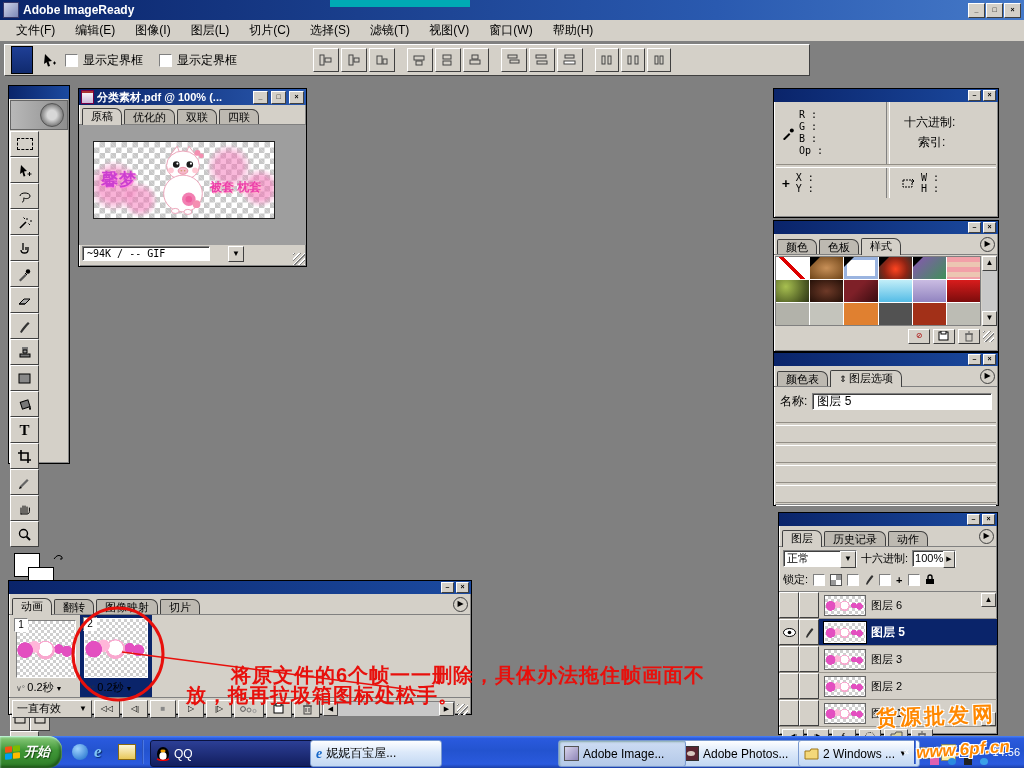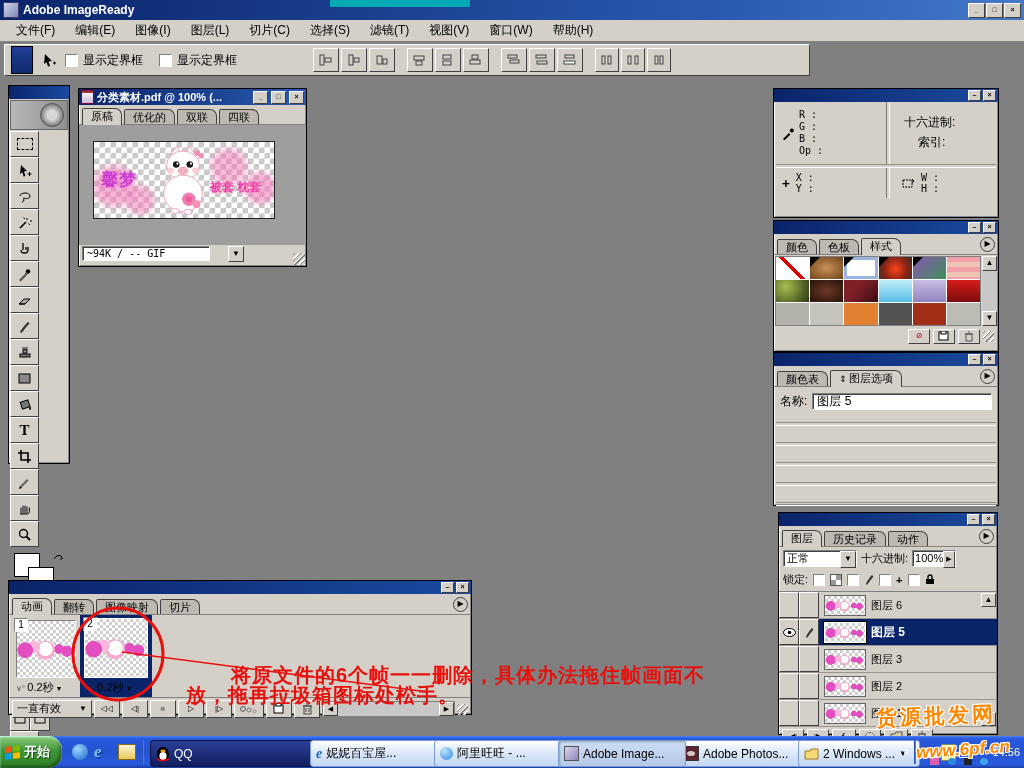--- a/index.html
+++ b/index.html
@@ -658,43 +658,39 @@
   <div class="wm" style="left:916px;top:740px;font-size:17px;font-style:italic;transform:rotate(-4deg)">www.6pf.cn</div>
 
   <div style="position:absolute;left:0;top:736px;width:1024px;height:32px;background:linear-gradient(#4b82f6,#2a5ade 8%,#2353cf 45%,#2a5ade 88%,#1b3fa8)">
     <div style="position:absolute;left:0;top:0;width:62px;height:32px;border-radius:0 14px 14px 0;background:linear-gradient(#8fce7f,#3f9637 45%,#2e7d27);box-shadow:inset 0 1px 2px #cfe,inset -2px -2px 3px #1c5217;display:flex;align-items:center;gap:4px;padding-left:5px;box-sizing:border-box">
       <span style="display:inline-grid;grid-template-columns:7px 7px;gap:1px;transform:skewY(-6deg)">
         <span style="width:7px;height:6px;background:#f65314;border-radius:1px"></span>
         <span style="width:7px;height:6px;background:#7cbb00;border-radius:1px"></span>
         <span style="width:7px;height:6px;background:#00a1f1;border-radius:1px"></span>
         <span style="width:7px;height:6px;background:#ffbb00;border-radius:1px"></span>
       </span>
-      <span style="color:#fff;font-weight:bold;font-size:13px;text-shadow:1px 1px 1px #1a4a14">开始</span>
+      <span style="color:#fff;font-weight:bold;font-style:italic;font-size:13px;text-shadow:1px 1px 1px #1a4a14">开始</span>
     </div>
     <span style="position:absolute;left:72px;top:8px;width:16px;height:16px;border-radius:50%;background:radial-gradient(circle at 35% 30%,#9fd4ff,#1668c8)"></span>
     <span style="position:absolute;left:94px;top:6px;width:18px;height:18px;color:#7ec3f5;font-family:'Liberation Serif','DejaVu Serif',serif;font-style:italic;font-weight:bold;font-size:17px;text-shadow:1px 1px 1px #0a2c6a">e</span>
     <span style="position:absolute;left:118px;top:8px;width:16px;height:14px;background:linear-gradient(#fdf6d8,#e8c85a);border:1px solid #8a6a10"></span>
     <span style="position:absolute;left:142px;top:4px;width:2px;height:24px;background:linear-gradient(90deg,#1b3fa8,#5a8af6)"></span>
 
     <div class="taskbtn" style="left:150px;width:156px;background:linear-gradient(#2c3f96,#121e5e);border-color:#0a1340;color:#fff">
       <svg width="14" height="15">
           <ellipse cx="7" cy="8" rx="6" ry="7" fill="#000"></ellipse>
           <ellipse cx="7" cy="10" rx="3.6" ry="4" fill="#fff"></ellipse>
           <ellipse cx="7" cy="5" rx="2.6" ry="1.4" fill="#f0a000"></ellipse>
           <path d="M1 13 q6 3 12 0" stroke="#e00" stroke-width="1.6" fill="none"></path>
         </svg>
       <span>QQ</span>
     </div>
     <div class="taskbtn" style="left:310px;width:120px">
       <span style="color:#1668c8;font-family:'Liberation Serif','DejaVu Serif',serif;font-style:italic;font-weight:bold;font-size:14px">e</span>
       <span>妮妮百宝屋...</span>
-    </div>
-    <div class="taskbtn" style="left:434px;width:120px">
-      <span style="width:13px;height:13px;border-radius:50%;background:radial-gradient(circle at 35% 30%,#bfe4ff,#2a8ae0);display:inline-block"></span>
-      <span>阿里旺旺 - ...</span>
     </div>
     <div class="taskbtn" style="left:678px;width:116px">
       <span style="width:13px;height:13px;background:#5a2430;border:1px solid #333;display:inline-block;position:relative">
           <span style="position:absolute;left:2px;top:4px;width:8px;height:5px;border-radius:50%;background:#d8c8c0"></span>
         </span>
       <span>Adobe Photos...</span>
     </div>
     <div class="taskbtn" style="left:558px;width:116px;background:linear-gradient(#cddcf3,#b4c9e8);box-shadow:inset 1px 1px 2px #8aa">
       <span style="width:13px;height:13px;background:linear-gradient(135deg,#d8d4ec,#8f86b8);border:1px solid #555;display:inline-block"></span>
       <span>Adobe Image...</span>

